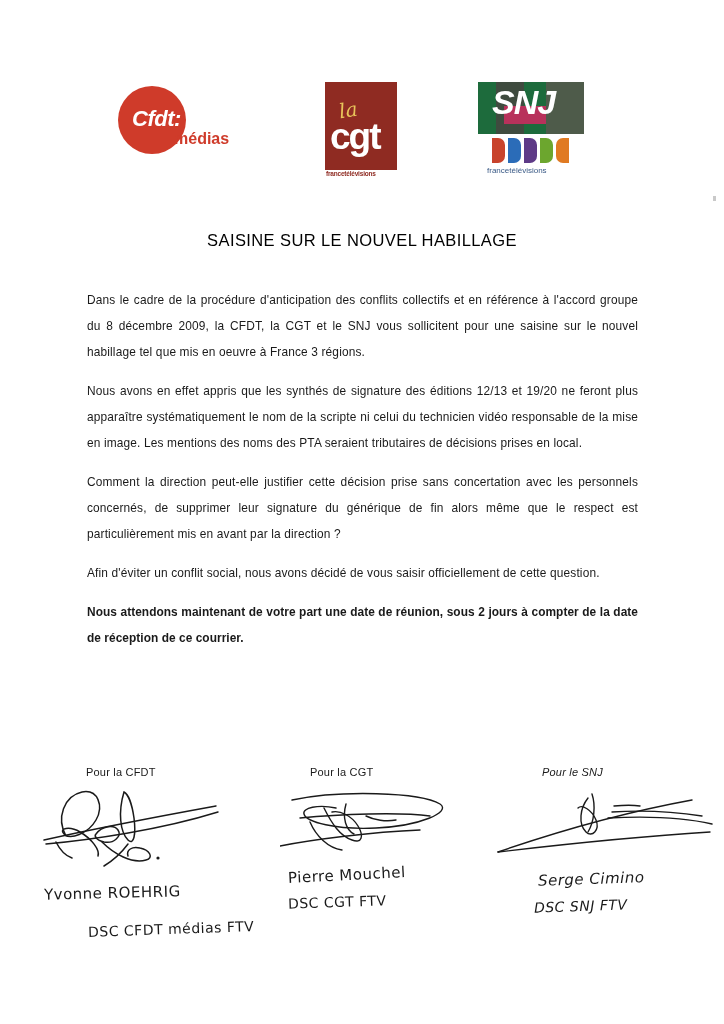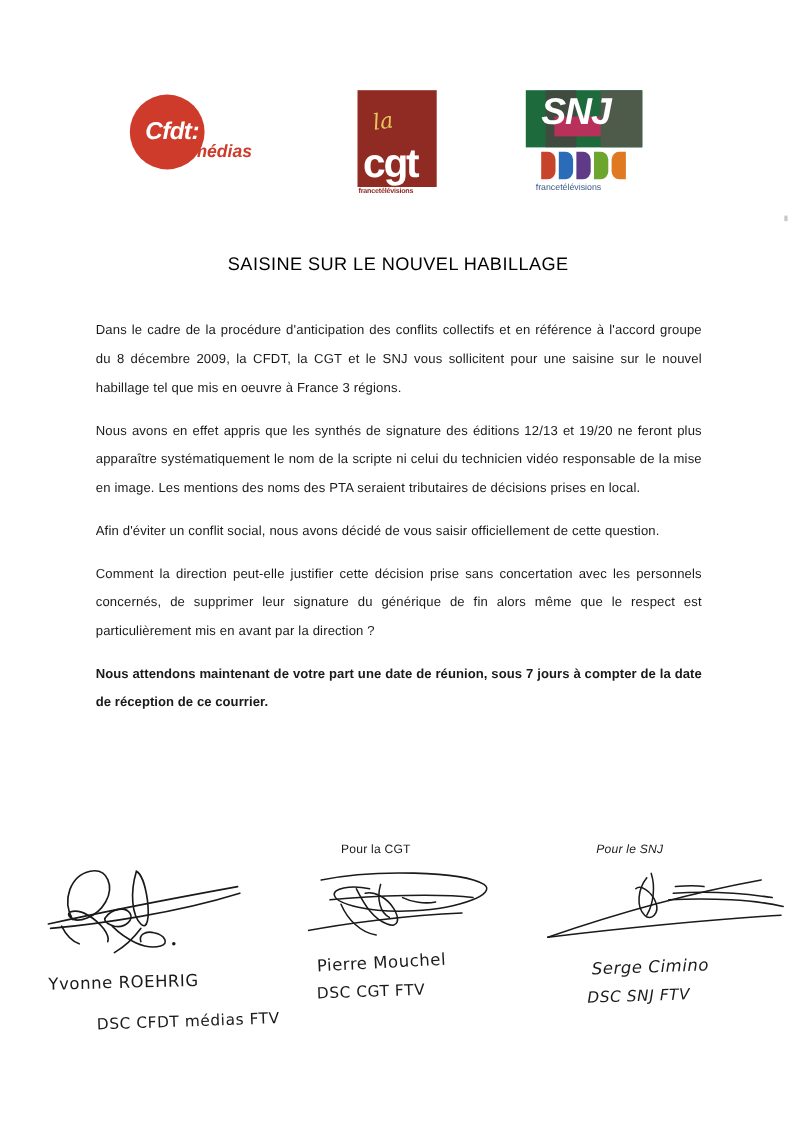--- a/index.html
+++ b/index.html
@@ -61,21 +61,20 @@
     letter-spacing: -0.5px;
     line-height: 1;
     z-index: 3;
   }
   .cfdt-medias {
     position: absolute;
     left: 56px;
     top: 45px;
     font-size: 16px;
     font-weight: bold;
-    font-style: italic;
     color: #cf3b2a;
     line-height: 1;
     z-index: 4;
   }
 
   
   .cgt-logo {
     position: absolute;
     left: 325px;
     top: 0px;
@@ -103,21 +102,20 @@
   }
   .cgt-word {
     position: absolute;
     left: 5px;
     top: 36px;
     font-size: 37px;
     font-weight: bold;
     color: #ffffff;
     line-height: 1;
     letter-spacing: -2px;
-    margin-top: 12px;
   }
   .cgt-ftv {
     position: absolute;
     left: 1px;
     top: 88px;
     font-size: 6.5px;
     font-weight: bold;
     color: #8f2b22;
     letter-spacing: -0.2px;
   }
@@ -322,28 +320,29 @@
     </div>
   </div>
 
   <div class="edge-artifact"></div>
 
   <div class="doc-title">SAISINE SUR LE NOUVEL HABILLAGE</div>
 
   <div class="body-copy">
     <p class="para">Dans le cadre de la procédure d'anticipation des conflits collectifs et en référence à l'accord groupe du 8 décembre 2009, la CFDT, la CGT et le SNJ vous sollicitent pour une saisine sur le nouvel habillage tel que mis en oeuvre à France 3 régions.</p>
     <p class="para">Nous avons en effet appris que les synthés de signature des éditions 12/13 et 19/20 ne feront plus apparaître systématiquement le nom de la scripte ni celui du technicien vidéo responsable de la mise en image. Les mentions des noms des PTA seraient tributaires de décisions prises en local.</p>
+    <p class="para">Comment la direction peut-elle justifier cette décision  prise sans concertation avec les personnels concernés, de supprimer leur signature du générique de fin alors même que le respect est particulièrement mis en avant par la direction ?</p>
     <p class="para">Afin d'éviter un conflit social, nous avons décidé de vous saisir officiellement de cette question.</p>
-    <p class="para">Comment la direction peut-elle justifier cette décision  prise sans concertation avec les personnels concernés, de supprimer leur signature du générique de fin alors même que le respect est particulièrement mis en avant par la direction ?</p>
-    <p class="para bold">Nous attendons maintenant de votre part une date de réunion, sous 7 jours à compter de la date de réception de ce courrier.</p>
+    <p class="para bold">Nous attendons maintenant de votre part une date de réunion, sous 2 jours à compter de la date de réception de ce courrier.</p>
   </div>
 
   <div class="sig-row">
 
     <div class="sig-col c0">
+      <div class="sig-label">Pour la CFDT</div>
       <svg class="sig-ink" width="230" height="110" viewBox="0 0 230 110">
         <g fill="none" stroke="#1a1a1a" stroke-width="1.5" stroke-linecap="round">
           <path d="M26 58 C16 40 24 18 42 14 C58 11 64 28 56 42 C48 56 30 62 24 56 C18 50 30 48 40 54 C52 61 60 72 58 78"></path>
           <path d="M4 62 C40 54 110 40 176 28"></path>
           <path d="M6 66 C50 62 120 52 178 34"></path>
           <path d="M84 14 C78 34 80 54 88 62 C94 68 96 56 94 40 C92 26 88 16 84 14Z"></path>
           <path d="M56 56 C62 48 74 46 78 52 C82 58 74 66 64 64 C56 62 54 58 56 56Z"></path>
           <path d="M62 64 C74 76 92 86 106 82 C114 80 110 72 100 70 C92 68 86 72 88 78"></path>
           <path d="M88 66 C82 74 74 82 64 88"></path>
           <path d="M16 64 C20 72 26 78 32 80"></path>

